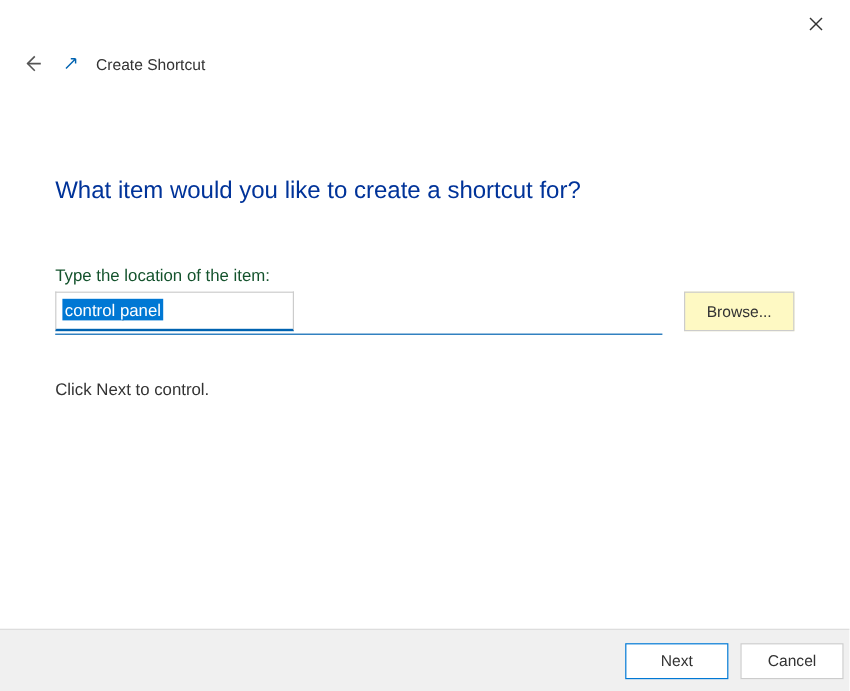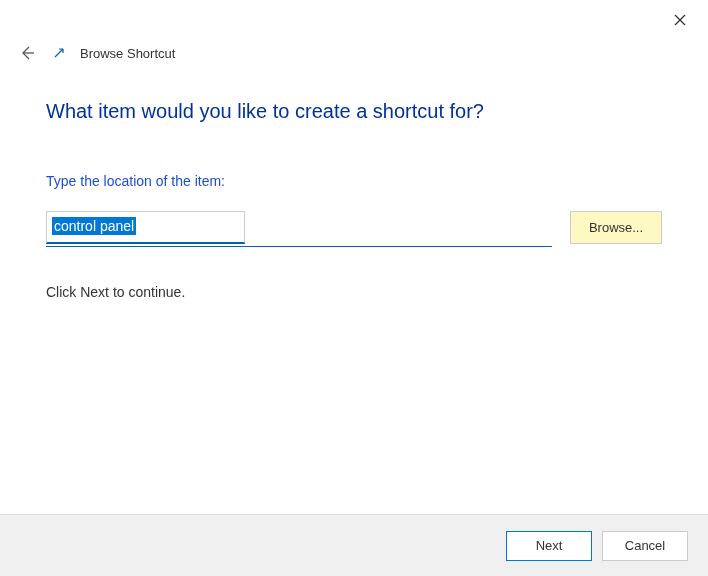--- a/index.html
+++ b/index.html
@@ -59,31 +59,32 @@
       font-weight: 400;
     }
     .content {
       padding: 36px 46px 0 46px;
     }
     .heading {
       font-size: 20px;
       color: #003399;
       font-weight: 400;
       margin-bottom: 50px;
+      margin-top: 48px;
     }
     .description {
       font-size: 14px;
       color: #333;
       line-height: 1.6;
       margin-bottom: 42px;
     }
     .input-label {
       font-size: 14px;
-      color: #1d4ed8;
-      margin-bottom: 22px;
+      color: #14532d;
+      margin-bottom: 6px;
     }
     .input-row {
       display: flex;
       gap: 18px;
       align-items: center;
       margin-bottom: 40px;
     }
     .location-input {
       flex: 1;
       border: 1px solid #ccc;
@@ -130,27 +131,27 @@
     }
     .continue-text {
       font-size: 14px;
       color: #333;
     }
     .footer {
       position: absolute;
       bottom: 0;
       left: 0;
       right: 0;
-      height: 62px;
+      height: 52px;
       background: #f0f0f0;
       border-top: 1px solid #ddd;
       display: flex;
       justify-content: flex-end;
       align-items: center;
-      padding-right: 20px;
+      padding-right: 5px;
       gap: 10px;
     }
     .footer-btn {
       width: 86px;
       height: 30px;
       border: 1px solid #ccc;
       background: #fff;
       font-size: 13px;
       font-family: inherit;
       cursor: pointer;
@@ -175,37 +176,37 @@
     <svg width="16" height="16" viewBox="0 0 16 16">
         <path d="M10 2 L4 8 L10 14" stroke="#555" stroke-width="1.3" fill="none"></path>
         <line x1="4" y1="8" x2="15" y2="8" stroke="#555" stroke-width="1.3"></line>
       </svg>
   </div>
   <div class="shortcut-icon">
     <svg width="12" height="12" viewBox="0 0 12 12">
         <path d="M2 10 L10 2 M10 2 L6 2 M10 2 L10 6" stroke="#0063b1" stroke-width="1.2" fill="none"></path>
       </svg>
   </div>
-  <div class="window-title">Browse Shortcut</div>
+  <div class="window-title">Create Shortcut</div>
 </div>
 
 <div class="content">
   <h1 class="heading">What item would you like to create a shortcut for?</h1>
 
 
   <p class="input-label">Type the location of the item:</p>
 
   <div class="input-row">
     <div class="input-wrapper">
       <input type="text" class="location-input" value="control panel" style="">
       <span class="selected-text">control panel</span>
       <div class="input-underline"></div>
     </div>
     <button class="browse-btn">Browse...</button>
   </div>
 
-  <p class="continue-text">Click Next to continue.</p>
+  <p class="continue-text">Click Next to control.</p>
 </div>
 
 <div class="footer">
   <button class="footer-btn primary">Next</button>
   <button class="footer-btn">Cancel</button>
 </div>
 
 </body></html>

